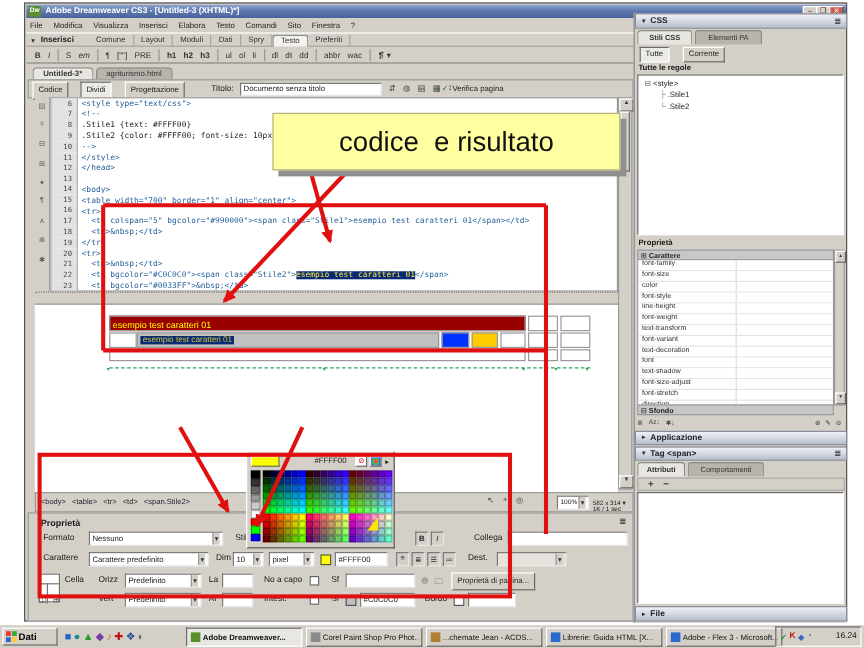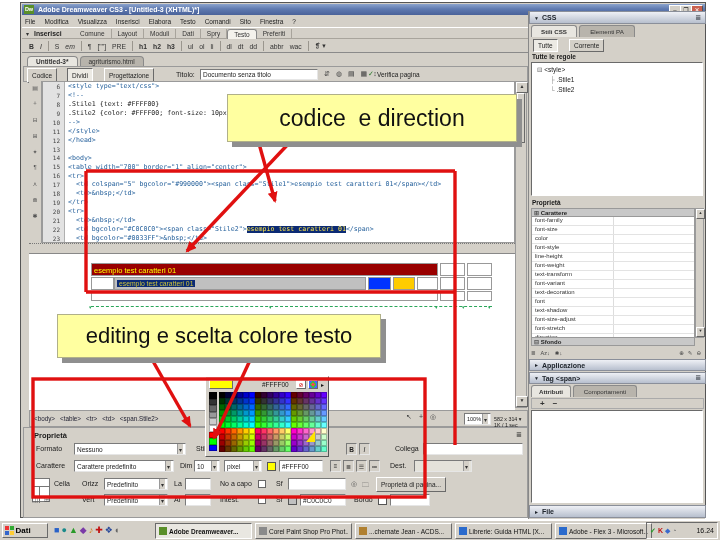--- a/index.html
+++ b/index.html
@@ -837,15 +837,14 @@
     <g stroke="#e01010" stroke-width="3.4" fill="none">
       <path d="M86,171 H455 M86,171 V292 M86,292 H455 M455,171 V445"></path>
       <rect x="33" y="379" width="392" height="118"></rect>
       <line x1="292" y1="140" x2="187" y2="251" marker-end="url(#ah)"></line>
       <line x1="258" y1="140" x2="275" y2="201" marker-end="url(#ah)"></line>
       <line x1="150" y1="356" x2="190" y2="426" marker-end="url(#ah)"></line>
       <line x1="252" y1="356" x2="214" y2="438" marker-end="url(#ah)"></line>
     </g>
   </svg>
 
-  <div class="callout" style="left:227px;top:94px;width:288px;height:46px;font-size:23px;">codice  e direction</div>
-  <div class="callout" style="left:57px;top:314px;width:322px;height:42px;font-size:22px;">editing e scelta colore testo</div>
+  <div class="callout" style="left:227px;top:94px;width:288px;height:46px;font-size:23px;">codice  e risultato</div>
 </div>
 
 </body></html>

